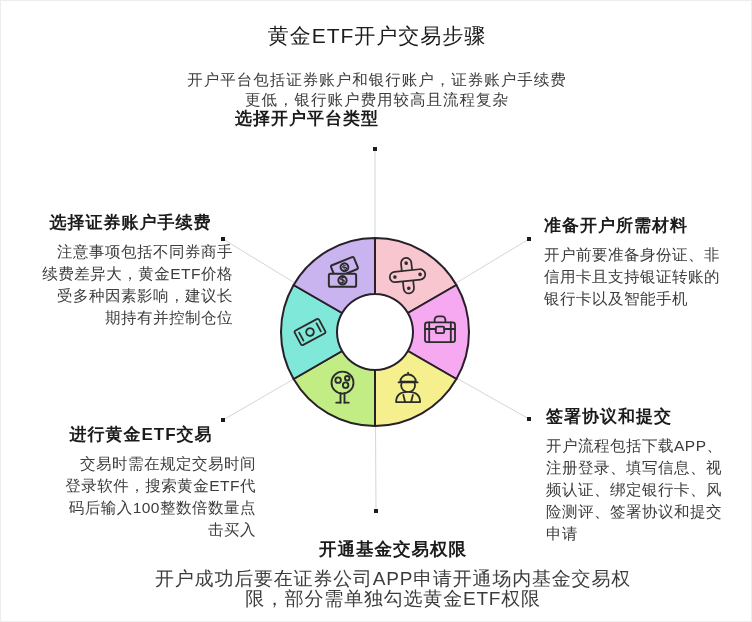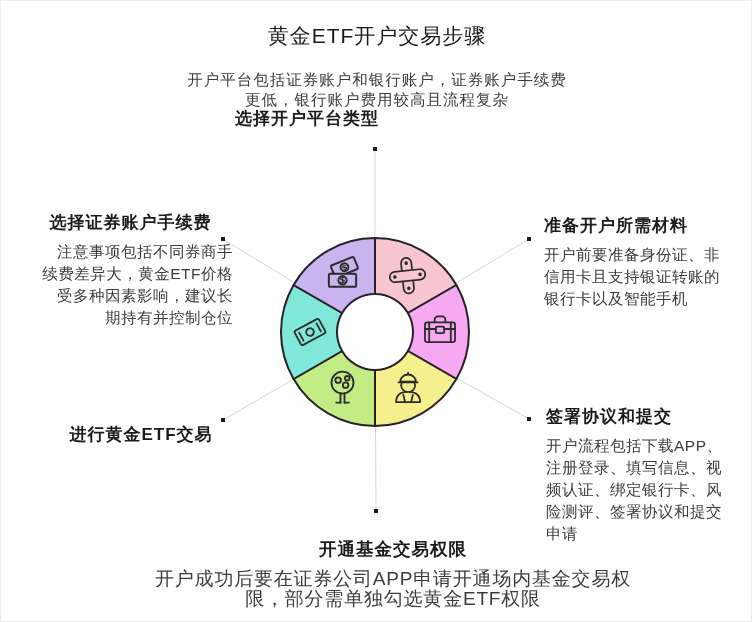--- a/index.html
+++ b/index.html
@@ -133,20 +133,24 @@
   <div class="callout co-tl">
     <h3>选择证券账户手续费</h3>
     <p>注意事项包括不同券商手
 续费差异大，黄金ETF价格
 受多种因素影响，建议长
 期持有并控制仓位</p>
   </div>
 
   <div class="callout co-bl">
     <h3>进行黄金ETF交易</h3>
+    <p>交易时需在规定交易时间
+登录软件，搜索黄金ETF代
+码后输入100整数倍数量点
+击买入</p>
   </div>
 
   <div class="callout co-br">
     <h3>签署协议和提交</h3>
     <p>开户流程包括下载APP、
 注册登录、填写信息、视
 频认证、绑定银行卡、风
 险测评、签署协议和提交
 申请</p>
   </div>

